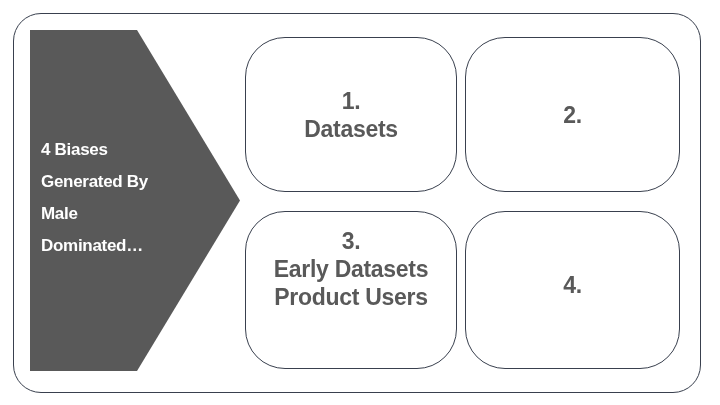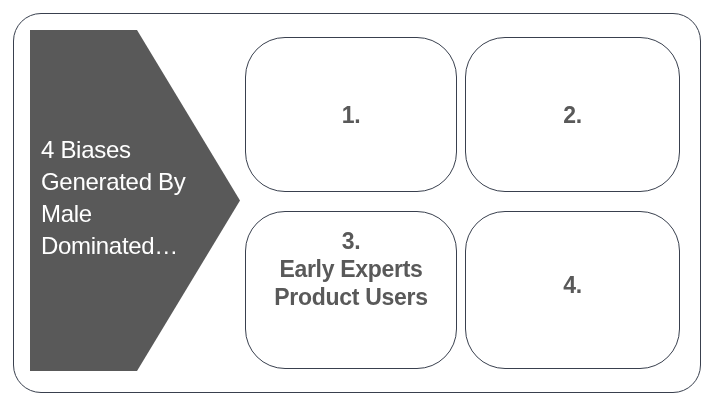--- a/index.html
+++ b/index.html
@@ -32,22 +32,22 @@
   .arrow-svg {
     position: absolute;
     left: 30px; top: 30px;
     width: 210px; height: 341px;
   }
   .arrow-label {
     position: absolute;
     left: 41px; top: 134px;
     width: 195px;
     color: var(--arrow-text);
-    font-size: 24px;
-    font-weight: normal;
+    font-size: 17px;
+    font-weight: bold;
     line-height: 32px;
     letter-spacing: -0.3px;
     white-space: pre-line;
   }
   .box {
     position: absolute;
     background: var(--background);
     border: 1.5px solid var(--border-color);
     border-radius: 40px;
     display: flex;
@@ -78,29 +78,30 @@
     <polygon points="0,0 107,0 210,170.5 107,341 0,341" fill="#595959"></polygon>
   </svg>
 
   <div class="arrow-label">4 Biases
 Generated By
 Male
 Dominated…</div>
 
   <div class="box box-1">
     <div class="box-number">1.</div>
+    <div class="box-label">Datasets</div>
   </div>
 
   <div class="box box-2">
     <div class="box-number">2.</div>
   </div>
 
   <div class="box box-3">
     <div class="box-number">3.</div>
-    <div class="box-label">Early Experts
+    <div class="box-label">Early Datasets
 Product Users</div>
   </div>
 
   <div class="box box-4">
     <div class="box-number">4.</div>
   </div>
 
 </div>
 
 </body></html>

